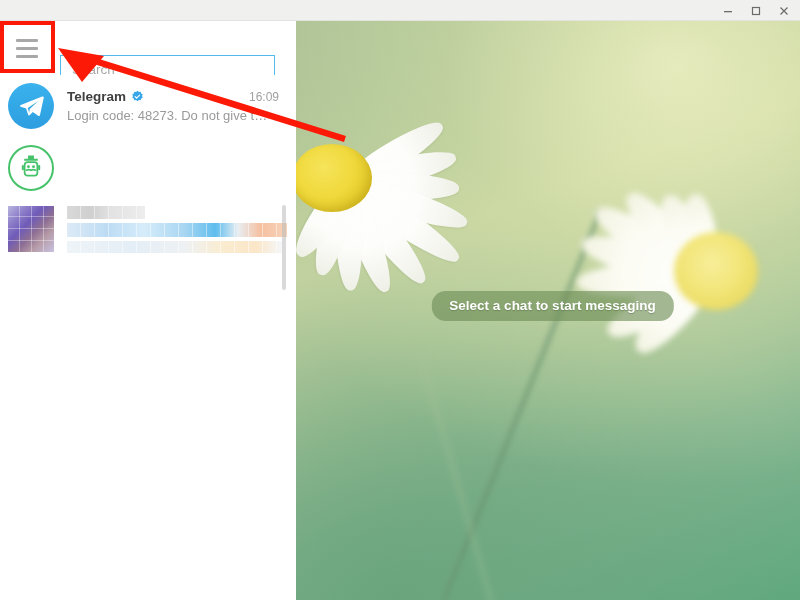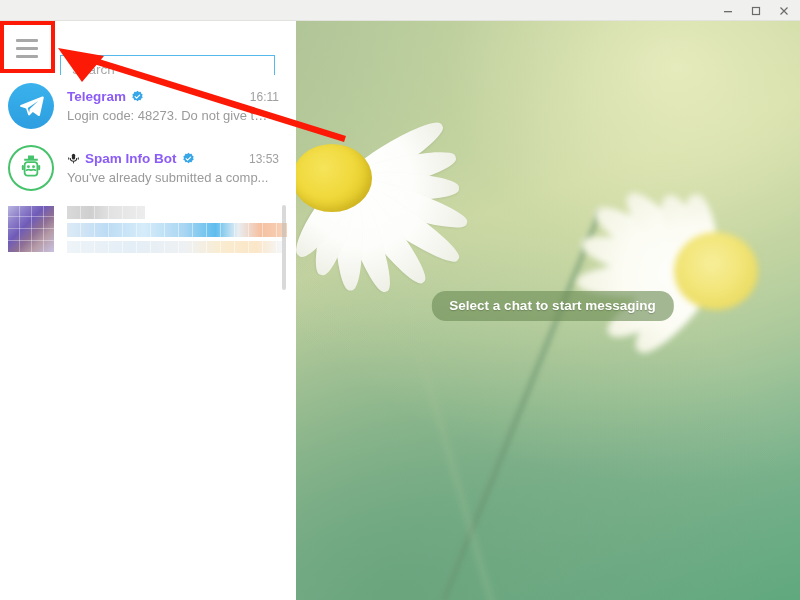--- a/index.html
+++ b/index.html
@@ -160,21 +160,21 @@
     gap: 4px;
   }
   .chat-line1 {
     display: flex;
     align-items: center;
     white-space: nowrap;
   }
   .chat-name {
     font-size: 13.5px;
     font-weight: bold;
-    color: #8b5cf6;
+    color: #404040;
   }
   .verified {
     display: inline-block;
     margin-left: 5px;
     width: 13px; height: 13px;
     flex: 0 0 13px;
   }
   .mic-icon {
     display: inline-flex;
     margin-right: 5px;
@@ -421,59 +421,39 @@
             <path d="M21.5 3.2 L2.4 10.6 c-.8.3-.8 1.4 0 1.6 l4.8 1.5 1.8 5.6 c.2.7 1.1.9 1.6.3 l2.6-2.8 4.7 3.5 c.6.4 1.4.1 1.6-.6 L22.9 4.3 c.2-.8-.6-1.4-1.4-1.1 z M8.7 13.4 L18 7.2 l-7.6 7 -.5 3.4 -1.2-4.2 z" fill="#ffffff"></path>
           </svg>
         </div>
         <div class="chat-body">
           <div class="chat-line1">
             <span class="chat-name">Telegram</span>
             <svg class="verified" viewBox="0 0 24 24">
               <path d="M12 1.6 l2.6 2 3.2-.4 1.1 3.1 2.7 1.8 -1.2 3 1.2 3 -2.7 1.8 -1.1 3.1 -3.2-.4 -2.6 2 -2.6-2 -3.2.4 -1.1-3.1 -2.7-1.8 1.2-3 -1.2-3 2.7-1.8 1.1-3.1 3.2.4 z" fill="#38a7e8"></path>
               <path d="M7.6 12.2 l2.7 2.7 5.6-5.6" stroke="#ffffff" stroke-width="2.1" fill="none" stroke-linecap="round" stroke-linejoin="round"></path>
             </svg>
-            <span class="chat-time">16:11</span>
+            <span class="chat-time">16:09</span>
           </div>
           <div class="chat-preview">Login code: 48273. Do not give thi...</div>
         </div>
       </div>
 
       <div class="chat-row">
         <div class="avatar bot">
           <svg width="34" height="34" viewBox="0 0 40 40">
             <path d="M12 9 h16 v2.4 h-16 z" fill="#46c36a"></path>
             <path d="M16.5 5.4 h7 v4 h-7 z" fill="#46c36a"></path>
             <rect x="12.5" y="13" width="15" height="16" rx="3.4" fill="none" stroke="#46c36a" stroke-width="2.1"></rect>
             <circle cx="17" cy="18.4" r="1.7" fill="#46c36a"></circle>
             <circle cx="23" cy="18.4" r="1.7" fill="#46c36a"></circle>
             <path d="M14.6 22.6 q2.6 -1.6 5.4 0 q2.8 -1.6 5.4 0" stroke="#46c36a" stroke-width="2" fill="none" stroke-linecap="round"></path>
             <rect x="9.2" y="16.6" width="2.4" height="6" rx="1.2" fill="#46c36a"></rect>
             <rect x="28.4" y="16.6" width="2.4" height="6" rx="1.2" fill="#46c36a"></rect>
           </svg>
         </div>
-        <div class="chat-body">
-          <div class="chat-line1">
-            <span class="mic-icon">
-              <svg width="13" height="13" viewBox="0 0 24 24">
-                <rect x="9" y="3" width="6" height="11" rx="3" fill="#2b2b2b"></rect>
-                <path d="M6 11 a6 6 0 0 0 12 0" stroke="#2b2b2b" stroke-width="2" fill="none"></path>
-                <rect x="11.2" y="17" width="1.6" height="4" fill="#2b2b2b"></rect>
-                <rect x="2.2" y="9.5" width="1.8" height="5" rx=".9" fill="#2b2b2b"></rect>
-                <rect x="20" y="9.5" width="1.8" height="5" rx=".9" fill="#2b2b2b"></rect>
-              </svg>
-            </span>
-            <span class="chat-name">Spam Info Bot</span>
-            <svg class="verified" viewBox="0 0 24 24">
-              <path d="M12 1.6 l2.6 2 3.2-.4 1.1 3.1 2.7 1.8 -1.2 3 1.2 3 -2.7 1.8 -1.1 3.1 -3.2-.4 -2.6 2 -2.6-2 -3.2.4 -1.1-3.1 -2.7-1.8 1.2-3 -1.2-3 2.7-1.8 1.1-3.1 3.2.4 z" fill="#38a7e8"></path>
-              <path d="M7.6 12.2 l2.7 2.7 5.6-5.6" stroke="#ffffff" stroke-width="2.1" fill="none" stroke-linecap="round" stroke-linejoin="round"></path>
-            </svg>
-            <span class="chat-time">13:53</span>
-          </div>
-          <div class="chat-preview">You've already submitted a comp...</div>
-        </div>
       </div>
 
       <div class="chat-row censored">
         <div class="pixel-avatar"></div>
         <div class="pixel-stack">
           <div class="pixel-line l1"></div>
           <div class="pixel-line l2"></div>
           <div class="pixel-line l3"></div>
         </div>
       </div>

